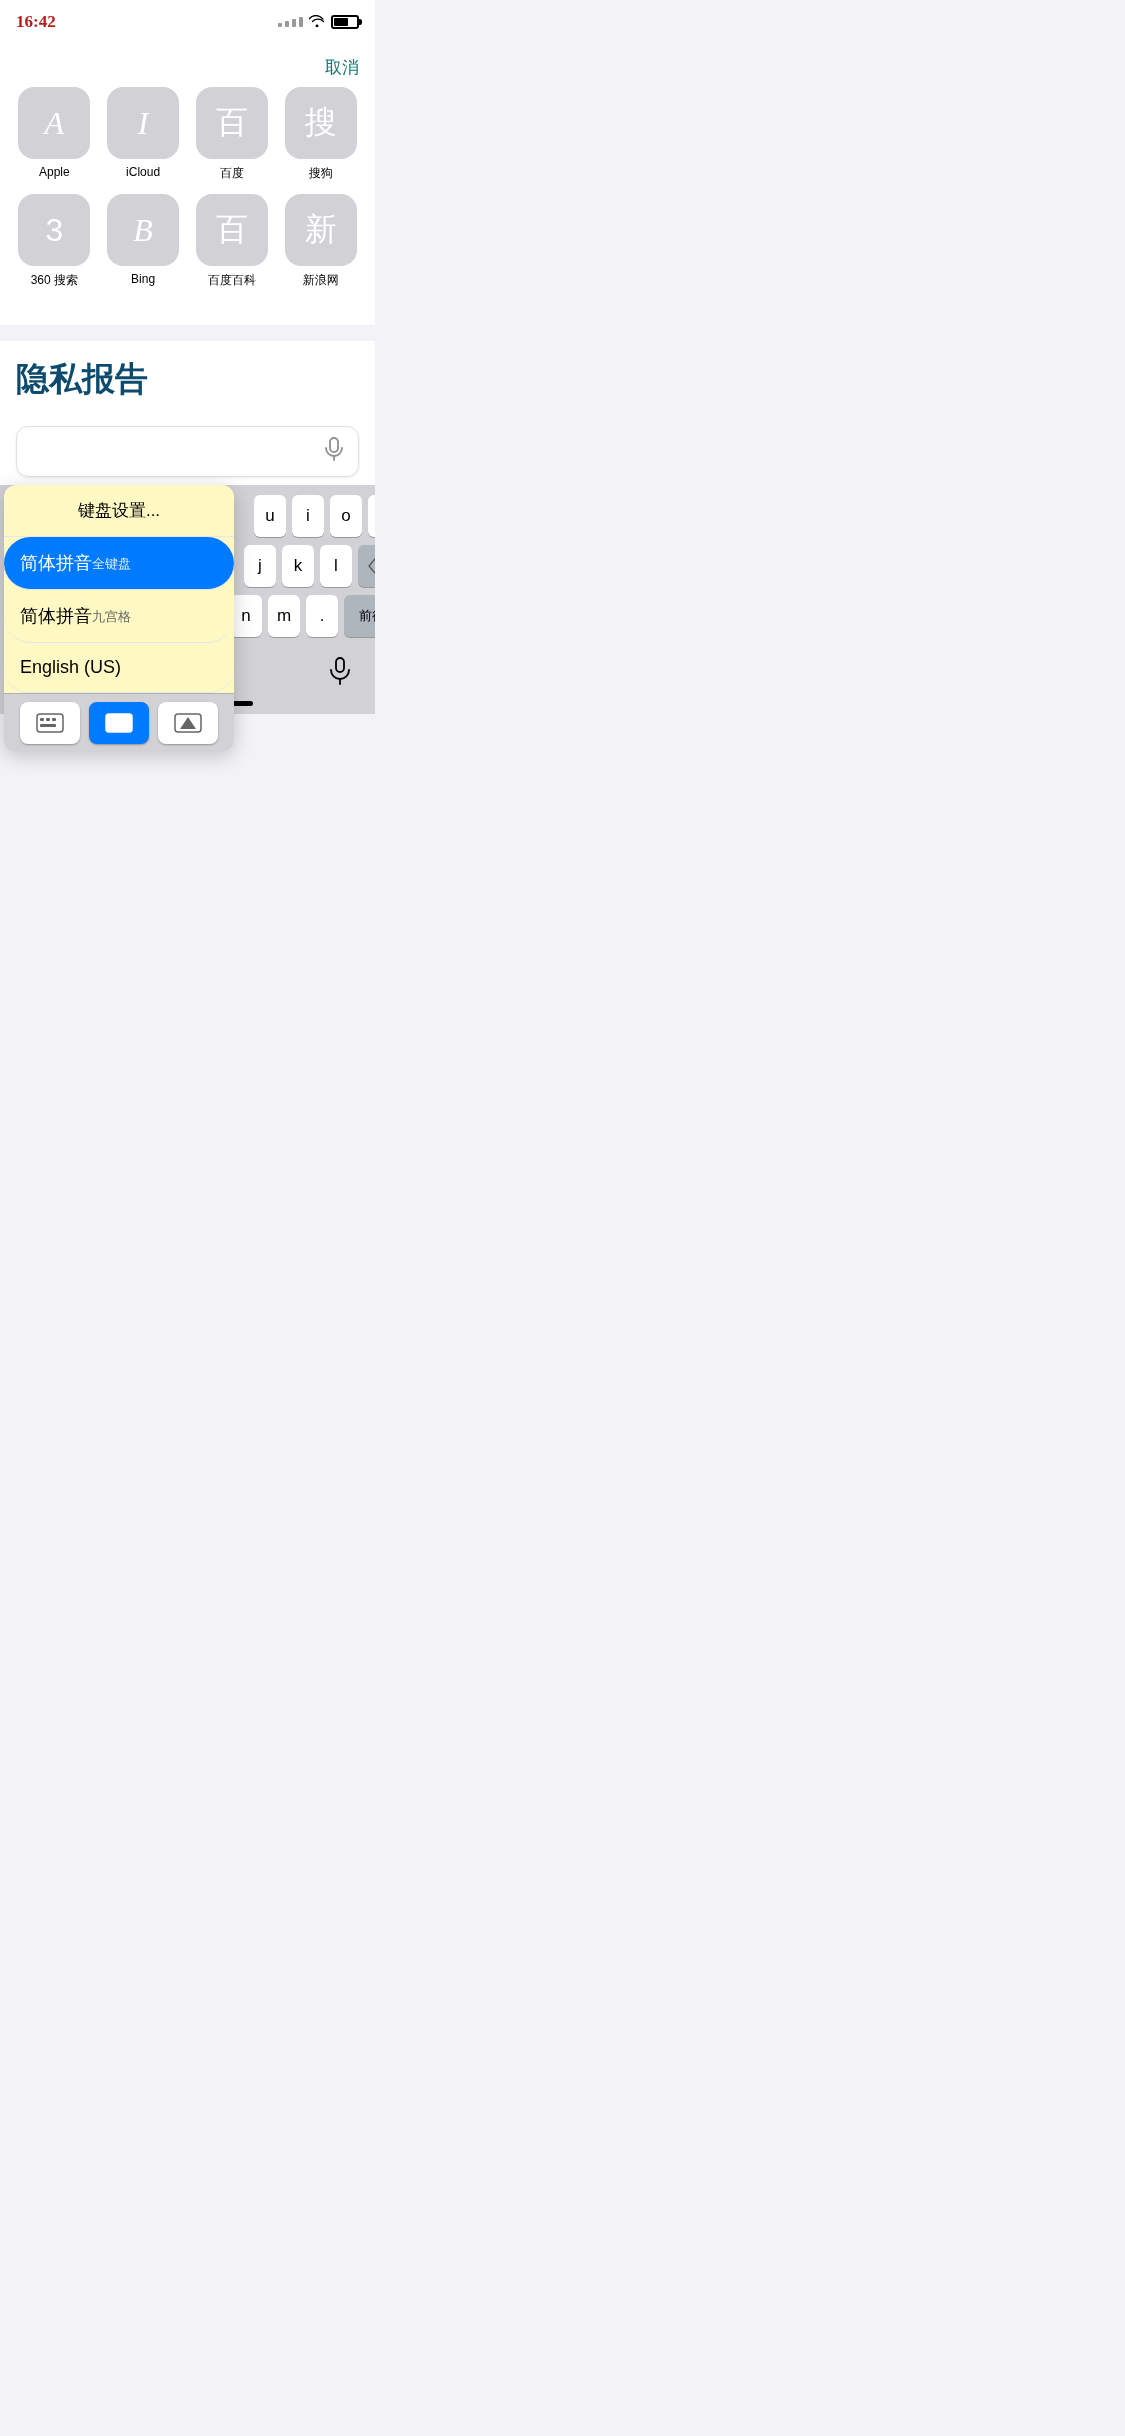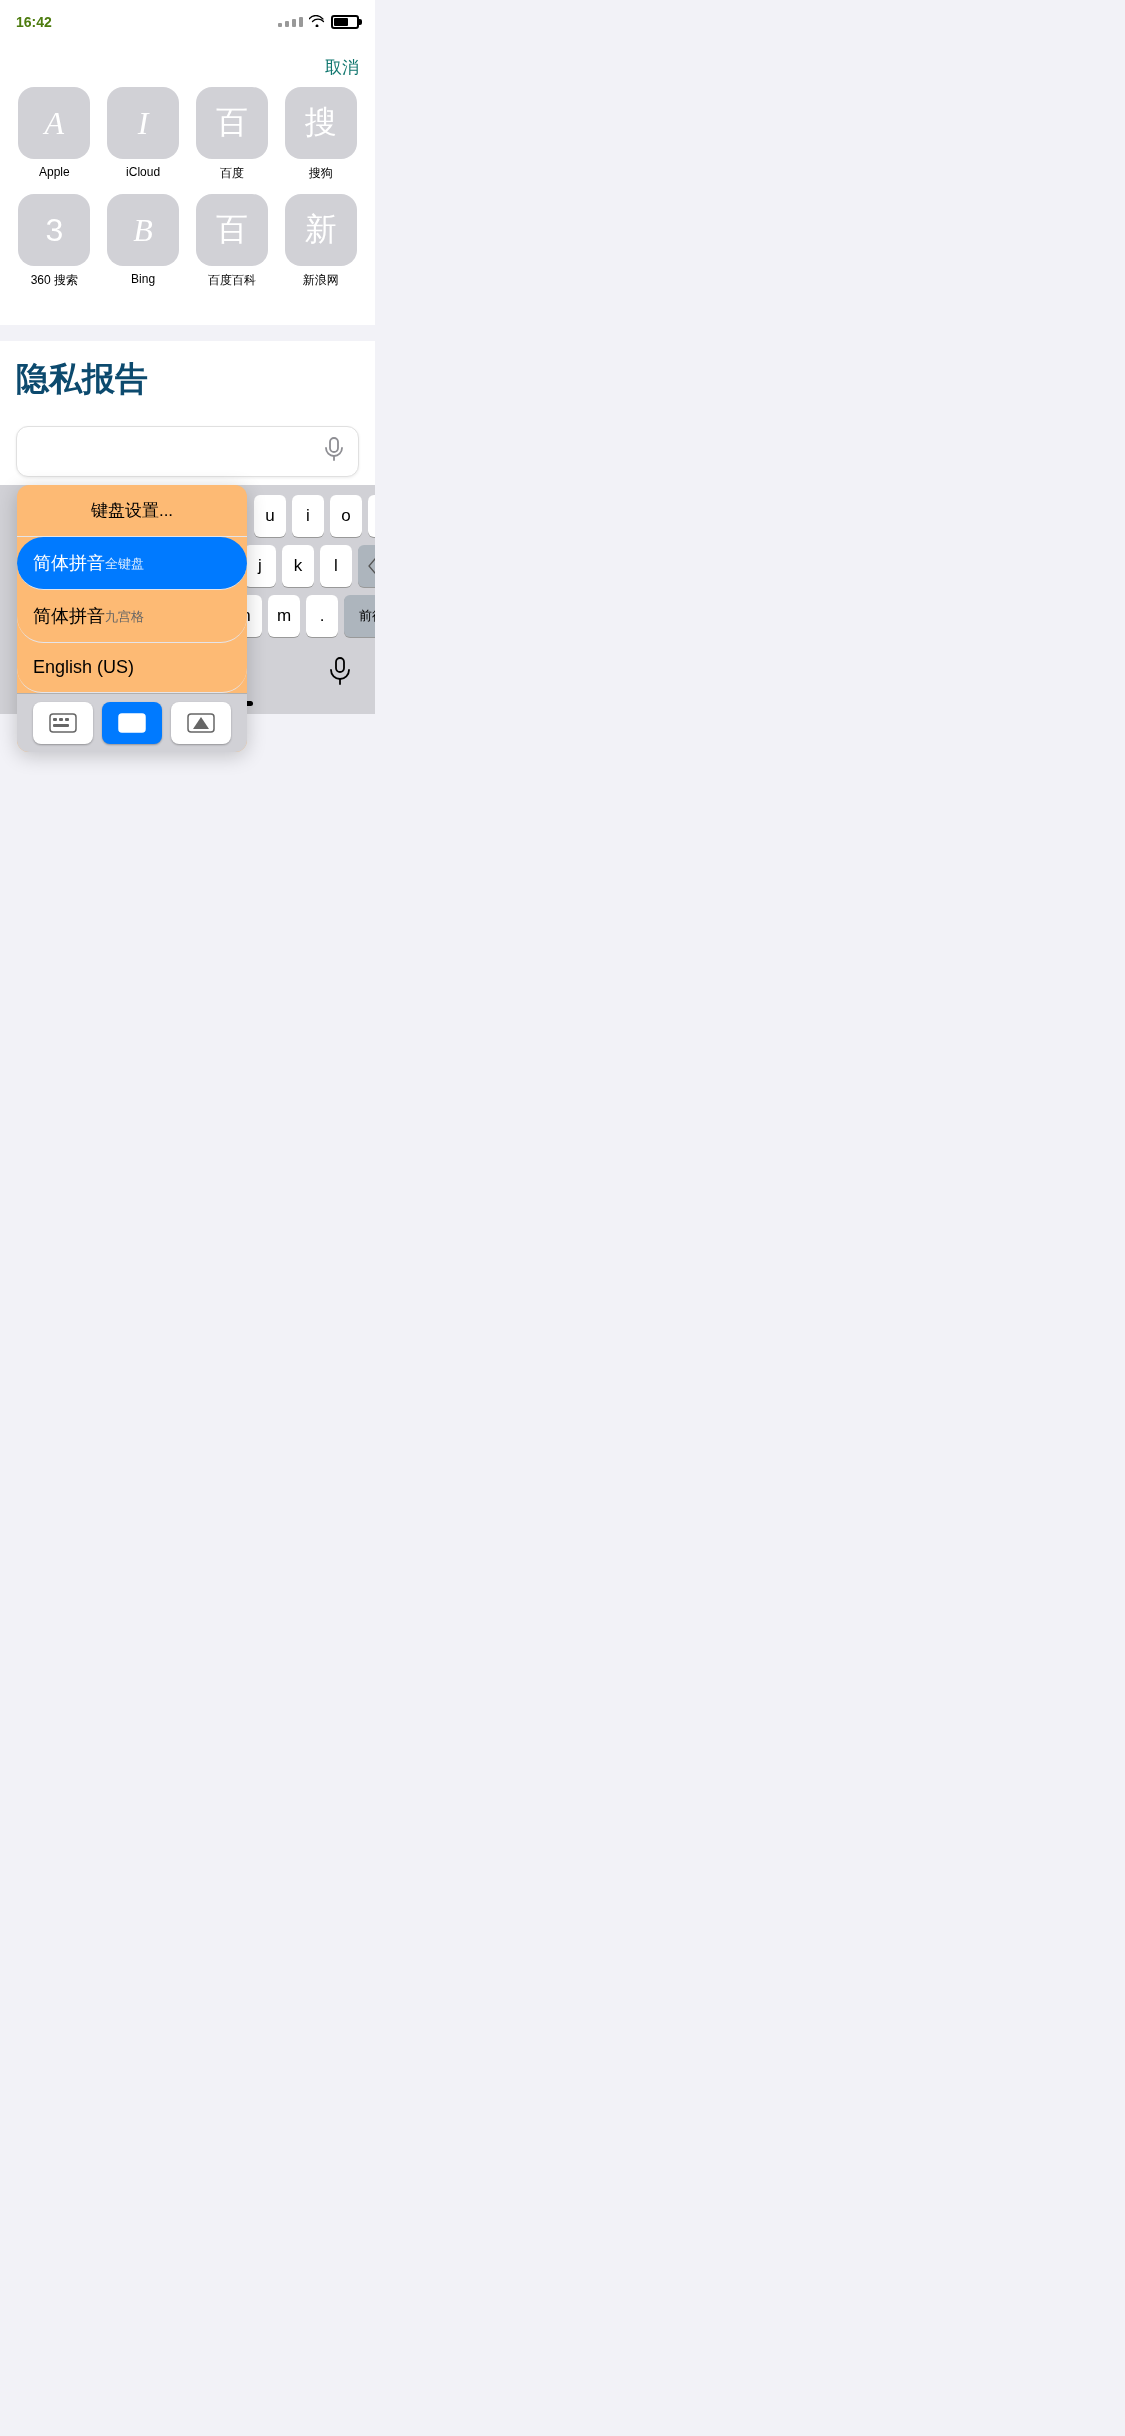--- a/index.html
+++ b/index.html
@@ -16,23 +16,24 @@
     
     .status-bar {
       background: white;
       height: 44px;
       display: flex;
       align-items: center;
       justify-content: space-between;
       padding: 0 16px;
     }
     .status-time {
-      font-size: 14px;
+      font-size: 17px;
       font-weight: 600;
-      color: #4d7c0f;
+      color: #b91c1c;
+      font-family: Liberation Serif, serif;
     }
     .status-icons {
       display: flex;
       align-items: center;
       gap: 6px;
     }
     .signal-dots {
       display: flex;
       gap: 3px;
       align-items: flex-end;
@@ -173,23 +174,23 @@
     
     .keyboard-area {
       background: #d1d1d6;
       position: relative;
     }
 
     
     .keyboard-dropdown {
       position: absolute;
       top: 0;
-      left: 17px;
+      left: 4px;
       width: 230px;
-      background: #fdba74;
+      background: #fef9c3;
       border-radius: 12px;
       box-shadow: 0 4px 20px rgba(0,0,0,0.2);
       z-index: 100;
       overflow: hidden;
     }
     .dropdown-item {
       padding: 14px 16px;
       border-bottom: 1px solid #e5e5ea;
       cursor: pointer;
       display: flex;

